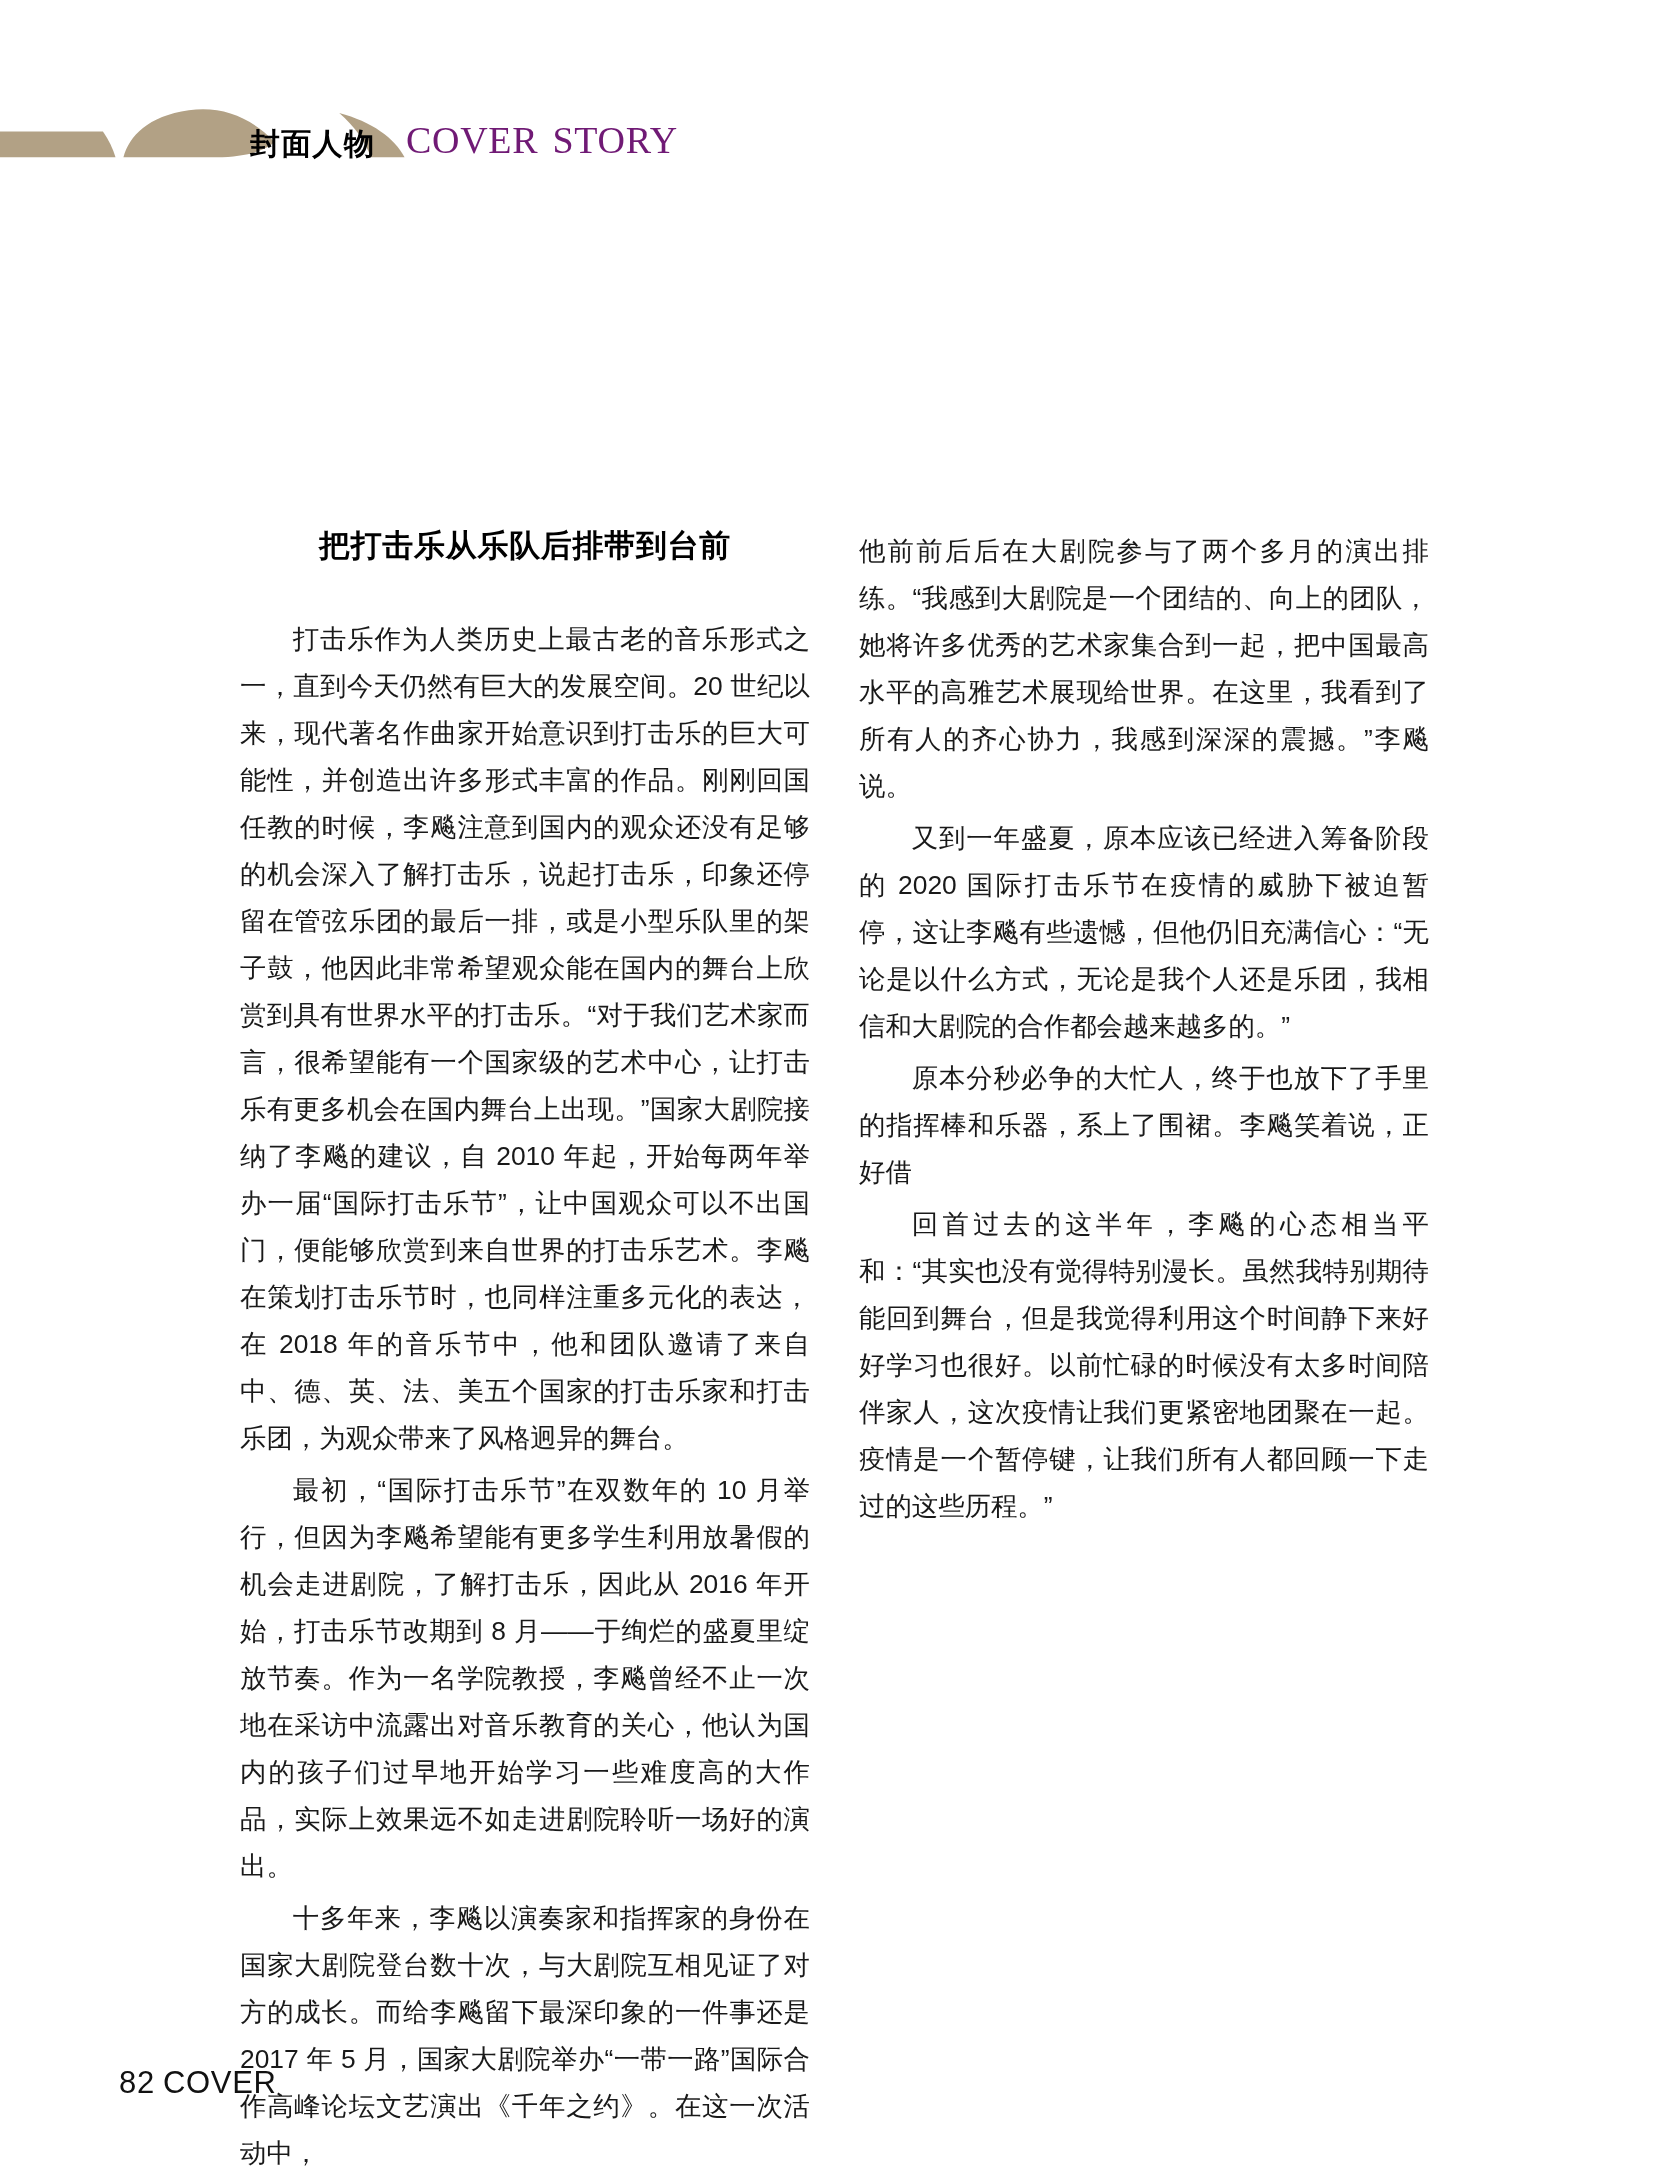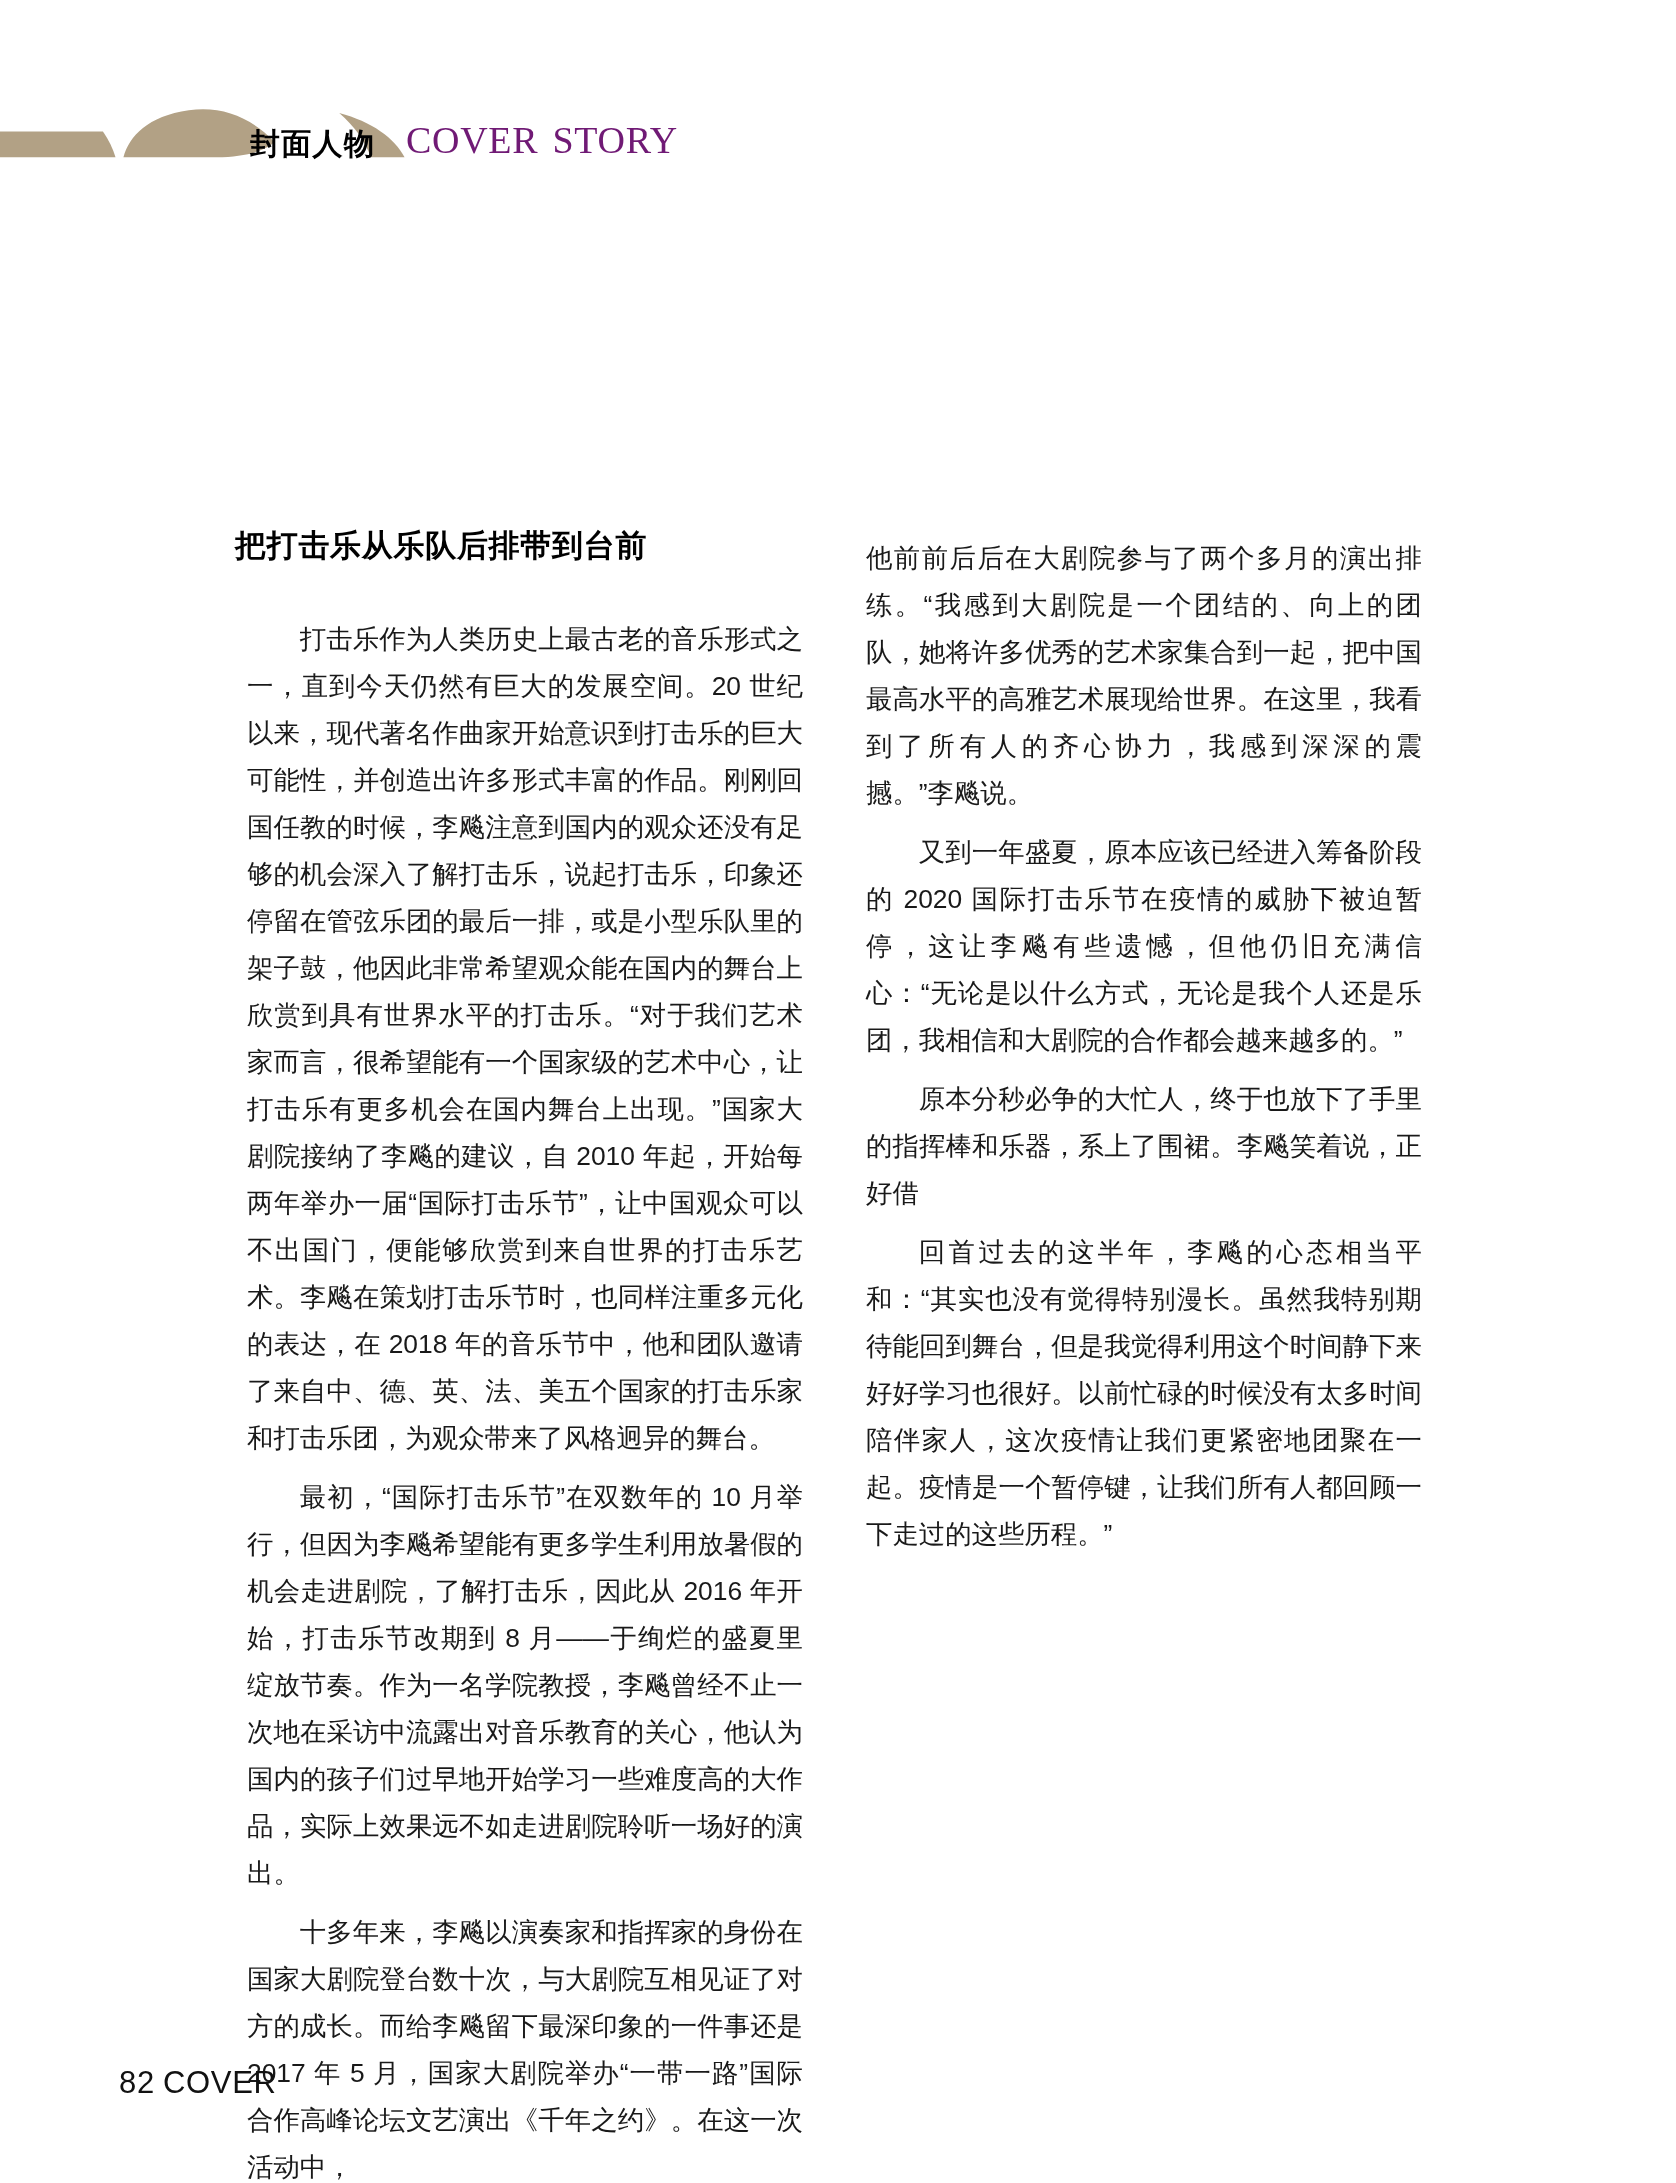--- a/index.html
+++ b/index.html
@@ -21,26 +21,26 @@
     position:absolute;left:406px;top:121px;
     font-family:"Liberation Serif","DejaVu Serif",serif;
     font-size:38px;color:#701a75;letter-spacing:0.7px;word-spacing:4px;
     line-height:38px;white-space:nowrap;
   }
   .col{
     position:absolute;width:580px;
     font-size:26.4px;line-height:47px;
     text-align:justify;color:#191919;
   }
-  .col p{margin:12px;}
+  .col p{margin:5px;}
   .col p.ind{text-indent:2em;}
   .h-col{
     font-size:31px;font-weight:bold;color:#000;
     line-height:40px;letter-spacing:0.7px;
-    margin:0 0 50px 0;text-align:left;
+    margin:0 0 50px 0;text-align:center;
   }
   .h-right{margin:46px 0 53px 0;}
   .col-left{left:235px;top:526px;}
   .col-right{left:854px;top:523px;}
   .footer{
     position:absolute;left:119px;top:2065px;
     font-size:31px;color:#111;letter-spacing:0.7px;white-space:nowrap;
   }
   .footer .num{margin-right:8px;}
 </style>

